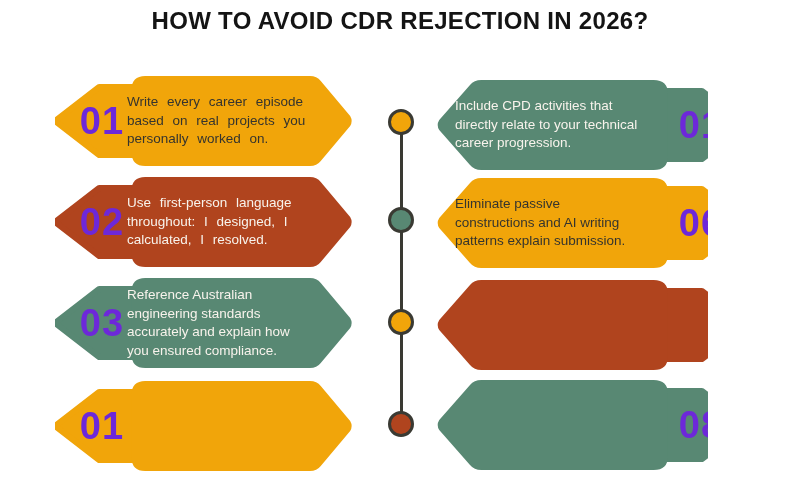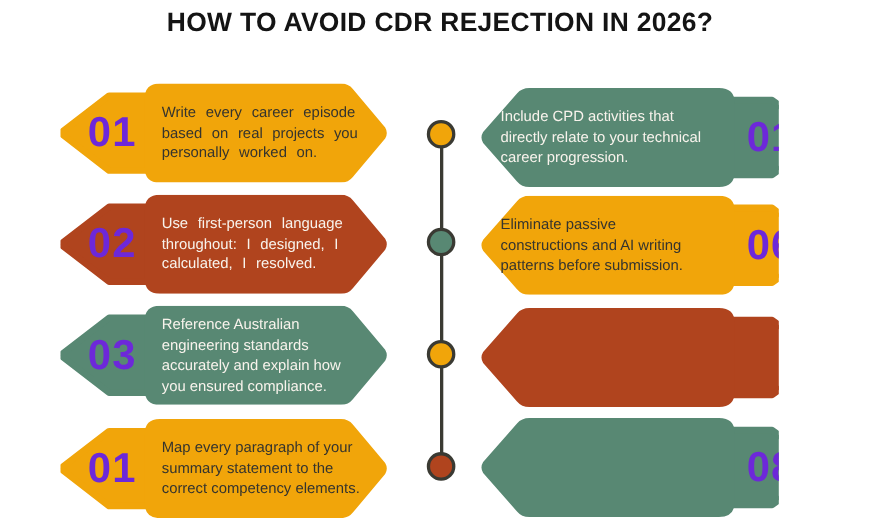--- a/index.html
+++ b/index.html
@@ -18,21 +18,21 @@
     position:absolute;top:0;height:90px;width:62px;
     display:flex;align-items:center;justify-content:center;
     color:#6d28d9;font-size:38px;font-weight:bold;letter-spacing:1px;
   }
   .item.left .num{left:16px;}
   .item.right .num{right:16px;}
   .txt{
     position:absolute;top:0;height:90px;display:flex;align-items:center;
     font-size:13.5px;line-height:18.5px;white-space:pre-line;
   }
-  .item.left .txt{left:92px;right:14px;}
+  .item.left .txt{left:72px;right:14px;}
   .item.right .txt{left:25px;right:68px;}
   .item.spread .txt{word-spacing:5px;}
   .txt.dark{color:#35342E;}
   .txt.light{color:#F8F3EC;}
   .tl-line{position:absolute;width:3px;border-radius:2px;}
   .dot{
     position:absolute;width:20px;height:20px;border-radius:50%;
     border:3.5px solid #3A3A33;box-sizing:content-box;
   }
 </style>
@@ -79,43 +79,40 @@
 engineering standards
 accurately and explain how
 you ensured compliance.</div>
       </div>
       <div class="item left" style="left: 55px; top: 381px;">
         <svg class="shape" viewBox="0 0 310 90" preserveAspectRatio="none">
           <polygon points="0,45 45,11 140,11 140,79 45,79" fill="#F1A50A" stroke="#F1A50A" stroke-width="6" stroke-linejoin="round"></polygon>
           <path d="M 92 0 H 260 Q 267 0 271 5 L 301 40 Q 304 45 301 50 L 271 85 Q 267 90 260 90 H 92 Q 78 90 78 76 V 14 Q 78 0 92 0 Z" fill="#F1A50A"></path>
         </svg>
         <div class="num">01</div>
-        <div class="txt dark">Map every paragraph of your
-summary statement to the
-correct competency elements.</div>
       </div>
       <div class="item right" style="left: 430px; top: 80px;">
         <svg class="shape" viewBox="0 0 310 90" preserveAspectRatio="none">
           <polygon points="310,45 265,11 170,11 170,79 265,79" fill="#588873" stroke="#588873" stroke-width="6" stroke-linejoin="round"></polygon>
           <path d="M 218 0 H 50 Q 43 0 39 5 L 9 40 Q 6 45 9 50 L 39 85 Q 43 90 50 90 H 218 Q 232 90 232 76 V 14 Q 232 0 218 0 Z" fill="#588873"></path>
         </svg>
         <div class="num">01</div>
         <div class="txt light">Include CPD activities that
 directly relate to your technical
 career progression.</div>
       </div>
       <div class="item right" style="left: 430px; top: 178px;">
         <svg class="shape" viewBox="0 0 310 90" preserveAspectRatio="none">
           <polygon points="310,45 265,11 170,11 170,79 265,79" fill="#F1A50A" stroke="#F1A50A" stroke-width="6" stroke-linejoin="round"></polygon>
           <path d="M 218 0 H 50 Q 43 0 39 5 L 9 40 Q 6 45 9 50 L 39 85 Q 43 90 50 90 H 218 Q 232 90 232 76 V 14 Q 232 0 218 0 Z" fill="#F1A50A"></path>
         </svg>
         <div class="num">06</div>
         <div class="txt dark">Eliminate passive
 constructions and AI writing
-patterns before submission.</div>
+patterns explain submission.</div>
       </div>
       <div class="item right" style="left: 430px; top: 280px;">
         <svg class="shape" viewBox="0 0 310 90" preserveAspectRatio="none">
           <polygon points="310,45 265,11 170,11 170,79 265,79" fill="#B0441E" stroke="#B0441E" stroke-width="6" stroke-linejoin="round"></polygon>
           <path d="M 218 0 H 50 Q 43 0 39 5 L 9 40 Q 6 45 9 50 L 39 85 Q 43 90 50 90 H 218 Q 232 90 232 76 V 14 Q 232 0 218 0 Z" fill="#B0441E"></path>
         </svg>
       </div>
       <div class="item right" style="left: 430px; top: 380px;">
         <svg class="shape" viewBox="0 0 310 90" preserveAspectRatio="none">
           <polygon points="310,45 265,11 170,11 170,79 265,79" fill="#588873" stroke="#588873" stroke-width="6" stroke-linejoin="round"></polygon>

